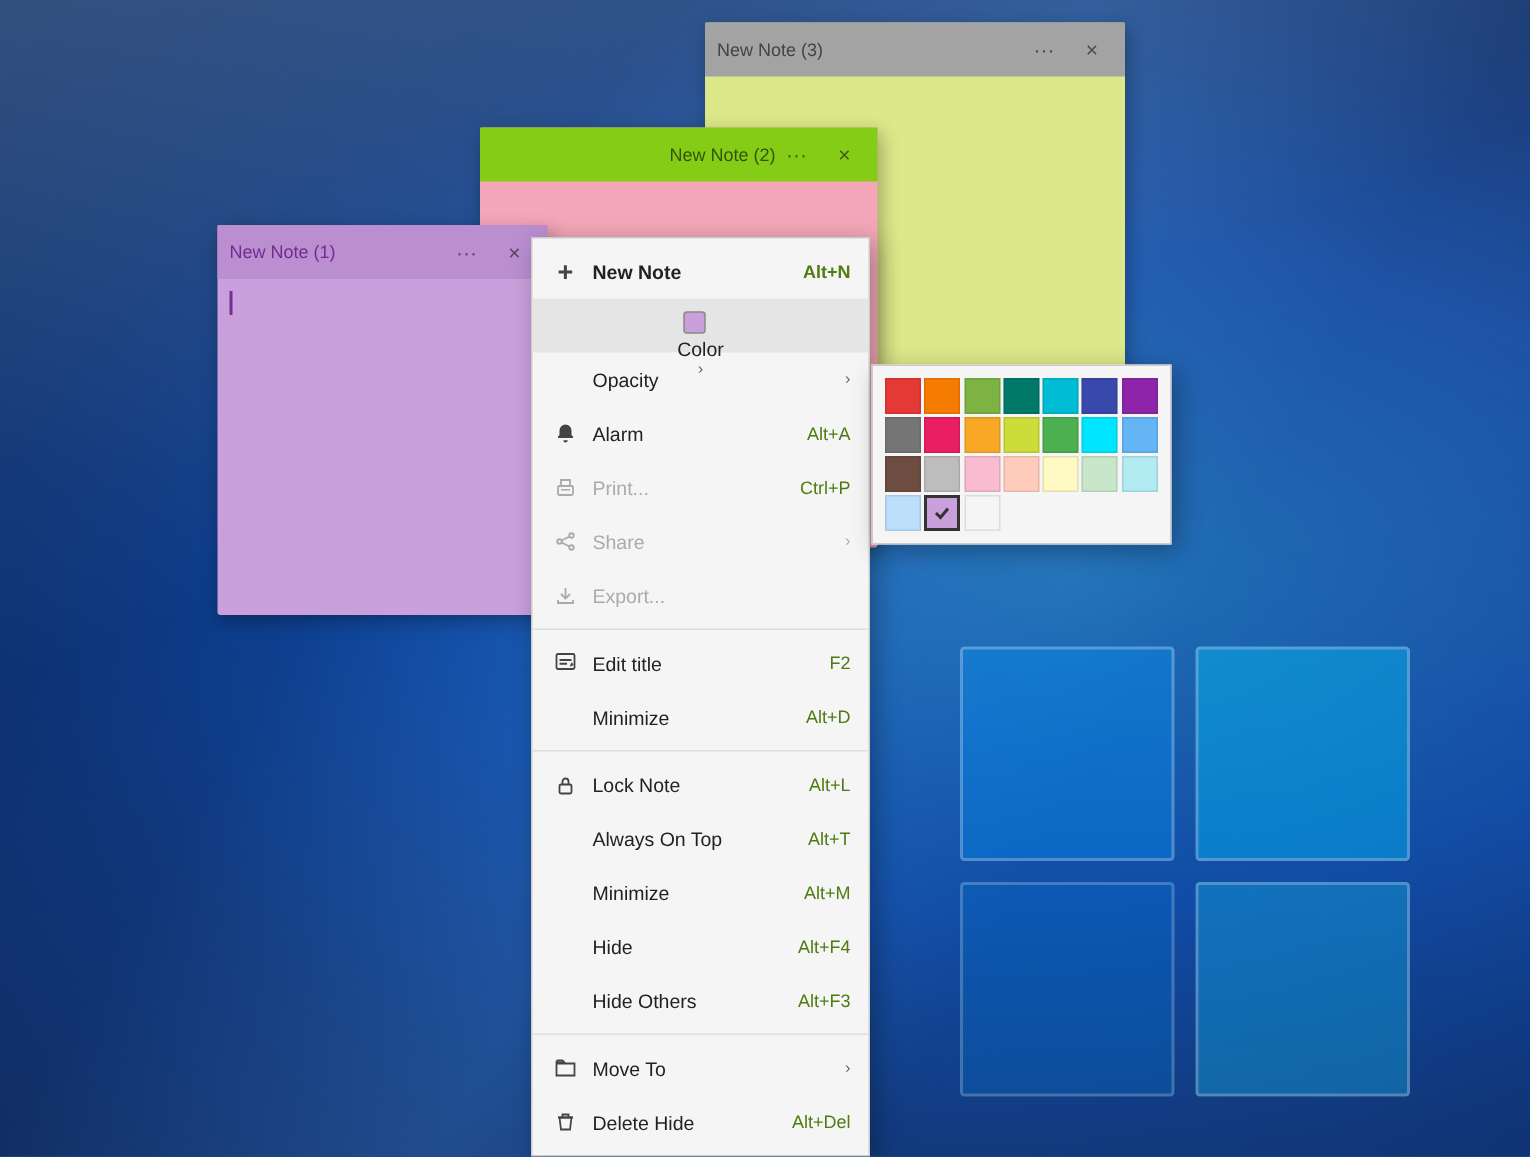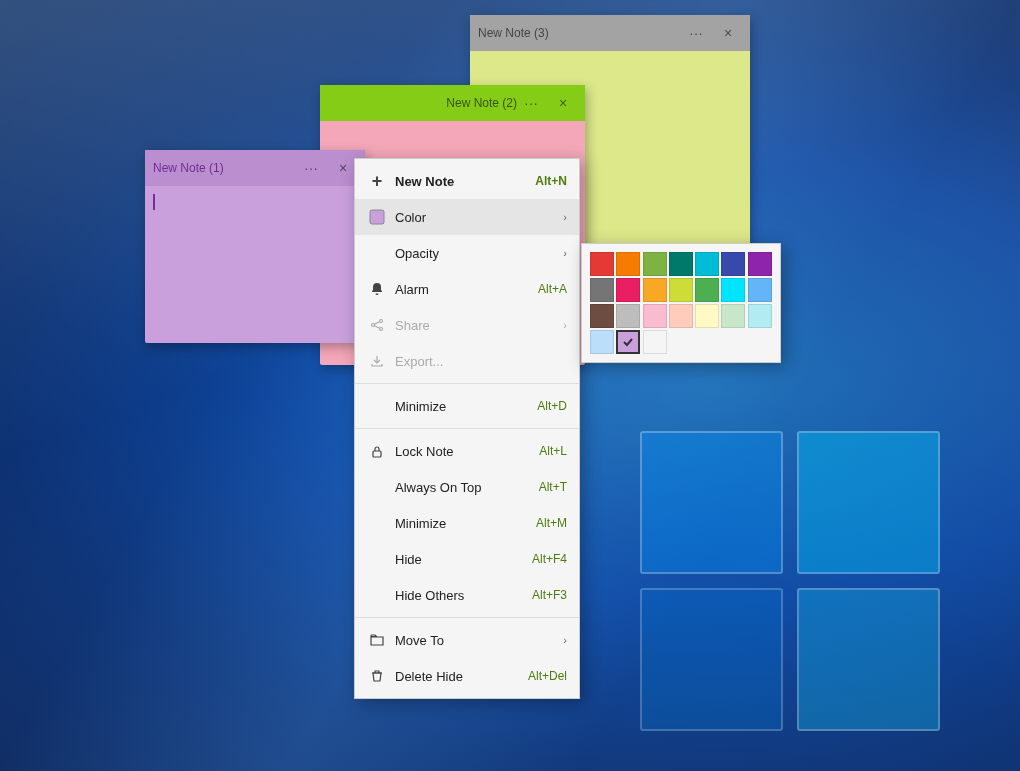--- a/index.html
+++ b/index.html
@@ -145,21 +145,21 @@
       width: 265px;
       height: 280px;
       background: #f4a7b9;
     }
 
     
     .note-1 {
       top: 150px;
       left: 145px;
       width: 220px;
-      height: 193px;
+      height: 260px;
       background: #c9a0dc;
     }
 
     .note-1 .note-header {
       color: rgba(80,0,120,0.7);
     }
 
     .note-cursor {
       width: 2px;
       height: 16px;
@@ -358,21 +358,21 @@
 </div>
 
 <div class="context-menu">
 
   <div class="menu-new-note">
     <div class="plus-icon">+</div>
     <span class="menu-label">New Note</span>
     <span class="menu-shortcut">Alt+N</span>
   </div>
 
-  <div class="menu-item active color-item" style="position:relative;">
+  <div class="menu-item active color-item" style="position:relative;flex-direction:column;">
     <div class="menu-icon">
       <svg width="16" height="16" viewBox="0 0 16 16">
         <rect x="1" y="1" width="14" height="14" rx="2" fill="#c9a0dc" stroke="#888" stroke-width="1"></rect>
       </svg>
     </div>
     <span class="menu-label">Color</span>
     <span class="menu-arrow">›</span>
 
     <div class="color-submenu">
 
@@ -419,20 +419,31 @@
   <div class="menu-item">
     <div class="menu-icon icon-bell">
       <svg width="14" height="14" viewBox="0 0 14 14">
         <path d="M7 1a4 4 0 00-4 4v3l-1 1v1h10v-1l-1-1V5a4 4 0 00-4-4zm0 12a1.5 1.5 0 001.5-1.5h-3A1.5 1.5 0 007 13z" fill="#444"></path>
       </svg>
     </div>
     <span class="menu-label">Alarm</span>
     <span class="menu-shortcut">Alt+A</span>
   </div>
 
+  <div class="menu-item disabled">
+    <div class="menu-icon">
+      <svg width="14" height="14" viewBox="0 0 14 14">
+        <rect x="2" y="6" width="10" height="6" rx="1" fill="none" stroke="#aaa" stroke-width="1.2"></rect>
+        <path d="M4 6V2h6v4" fill="none" stroke="#aaa" stroke-width="1.2"></path>
+        <rect x="4" y="8" width="6" height="1" fill="#aaa"></rect>
+      </svg>
+    </div>
+    <span class="menu-label">Print...</span>
+    <span class="menu-shortcut">Ctrl+P</span>
+  </div>
 
   <div class="menu-item disabled">
     <div class="menu-icon">
       <svg width="14" height="14" viewBox="0 0 14 14">
         <circle cx="11" cy="3" r="1.5" fill="none" stroke="#aaa" stroke-width="1.2"></circle>
         <circle cx="11" cy="11" r="1.5" fill="none" stroke="#aaa" stroke-width="1.2"></circle>
         <circle cx="3" cy="7" r="1.5" fill="none" stroke="#aaa" stroke-width="1.2"></circle>
         <line x1="4.3" y1="6.3" x2="9.7" y2="3.7" stroke="#aaa" stroke-width="1.2"></line>
         <line x1="4.3" y1="7.7" x2="9.7" y2="10.3" stroke="#aaa" stroke-width="1.2"></line>
       </svg>
@@ -447,20 +458,32 @@
         <path d="M2 10v2h10v-2" fill="none" stroke="#aaa" stroke-width="1.2"></path>
         <line x1="7" y1="2" x2="7" y2="9" stroke="#aaa" stroke-width="1.2"></line>
         <polyline points="4,6 7,9 10,6" fill="none" stroke="#aaa" stroke-width="1.2"></polyline>
       </svg>
     </div>
     <span class="menu-label">Export...</span>
   </div>
 
   <div class="menu-separator"></div>
 
+  <div class="menu-item">
+    <div class="menu-icon">
+      <svg width="14" height="14" viewBox="0 0 14 14">
+        <rect x="1" y="1" width="12" height="10" rx="1" fill="none" stroke="#444" stroke-width="1.2"></rect>
+        <line x1="3" y1="5" x2="11" y2="5" stroke="#444" stroke-width="1.2"></line>
+        <line x1="3" y1="7.5" x2="8" y2="7.5" stroke="#444" stroke-width="1.2"></line>
+        <path d="M10 9l1-2.5 1.5 1.5-2 1.5z" fill="#444"></path>
+      </svg>
+    </div>
+    <span class="menu-label">Edit title</span>
+    <span class="menu-shortcut">F2</span>
+  </div>
 
   <div class="menu-item">
     <div class="menu-icon"></div>
     <span class="menu-label">Minimize</span>
     <span class="menu-shortcut">Alt+D</span>
   </div>
 
   <div class="menu-separator"></div>
 
   <div class="menu-item">

